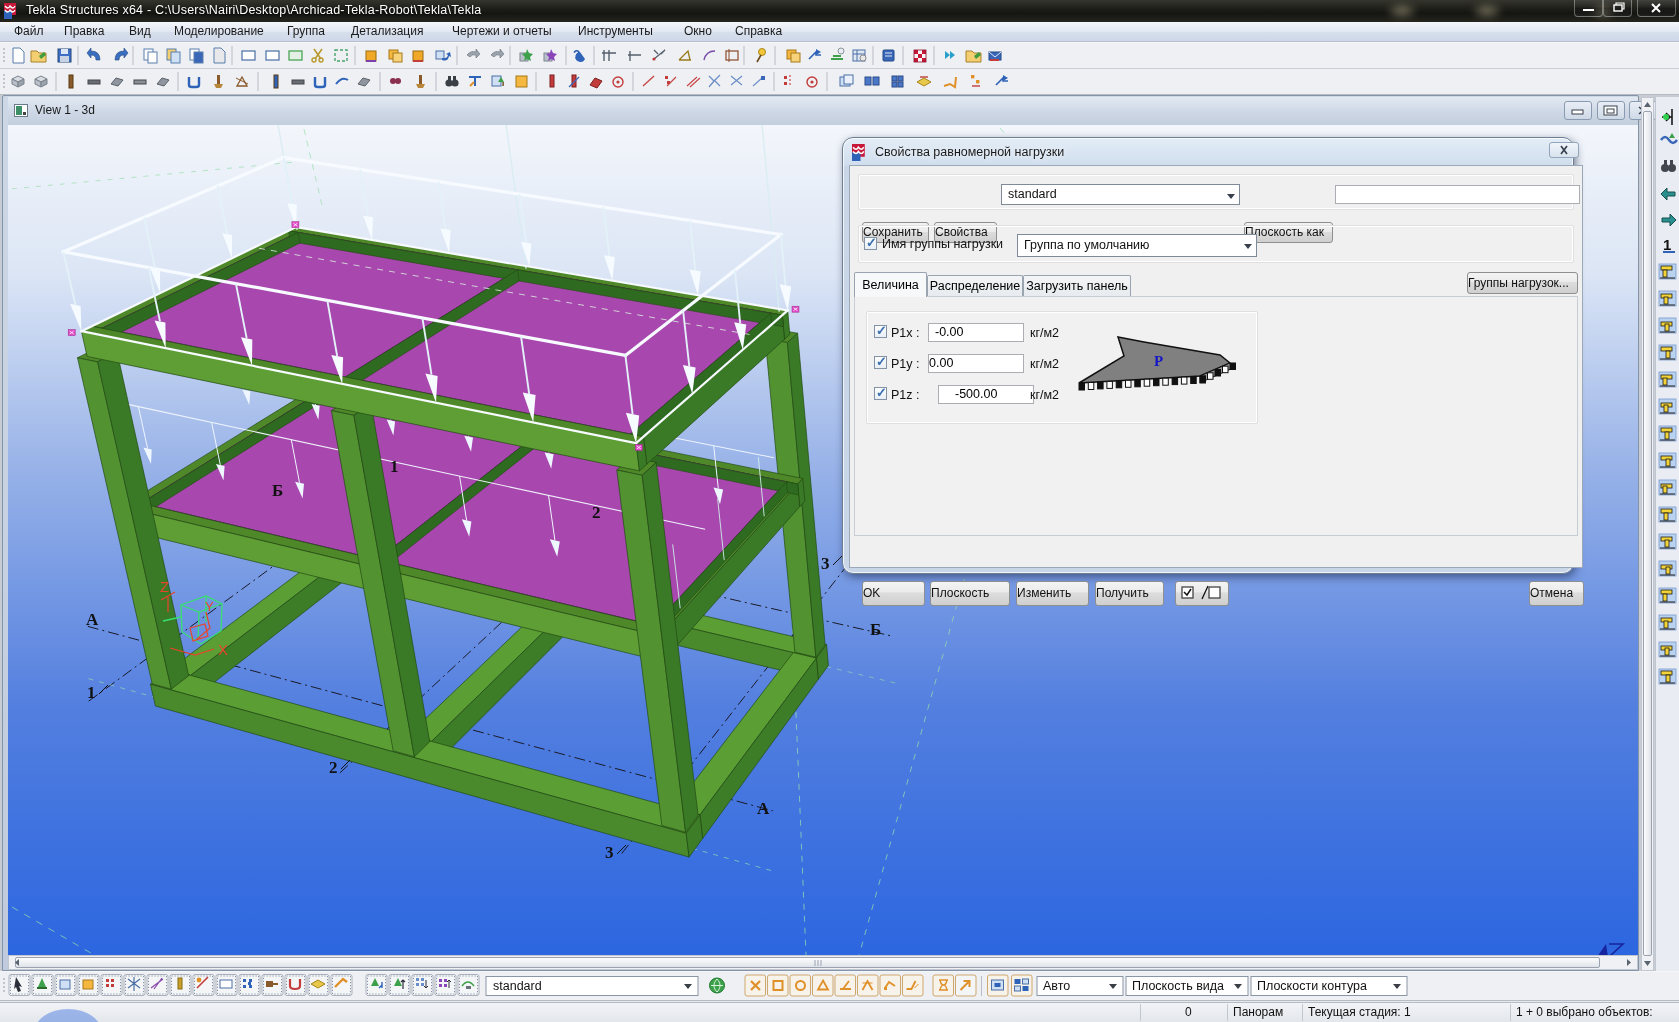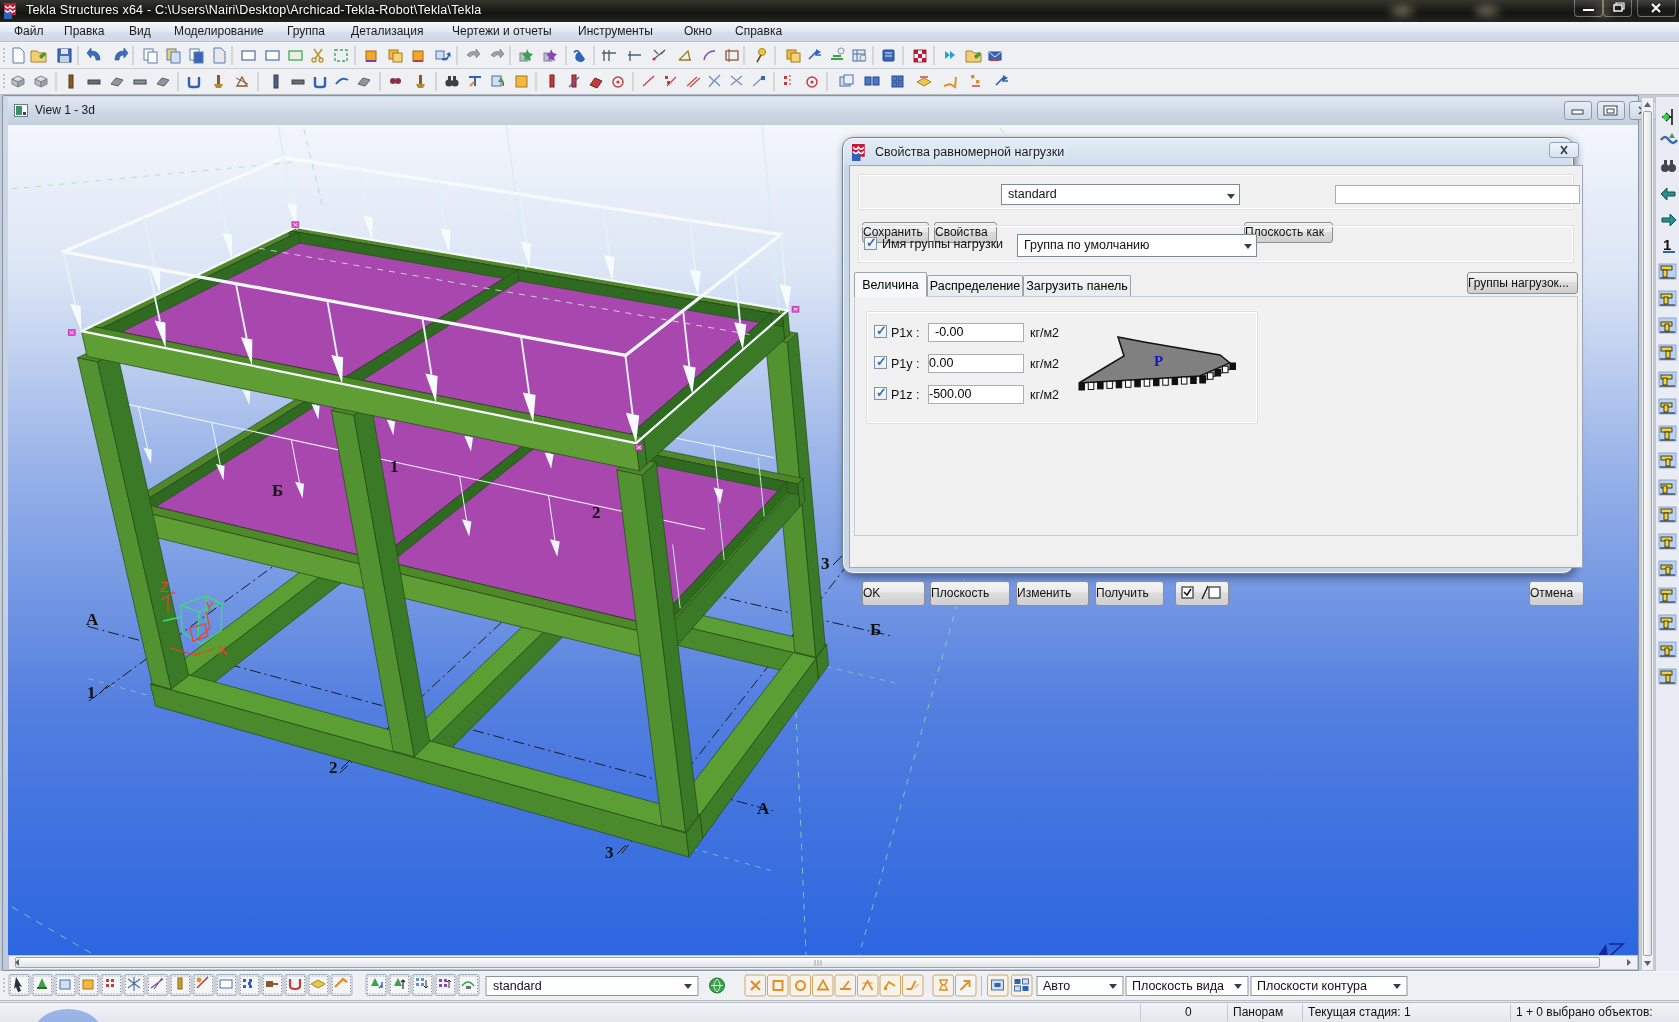--- a/index.html
+++ b/index.html
@@ -887,21 +887,21 @@
     <div class="cb" style="left:24px;top:190px">
         <i>✓</i>
       </div>
       <div class="lbl" style="left:41px;top:191px">P1y :</div>
     <div class="field" style="left:78px;top:188px;width:96px;height:19px;line-height:17px;padding-left:0">0.00</div>
     <div class="lbl" style="left:180px;top:191px">кг/м2</div>
     <div class="cb" style="left:24px;top:221px">
         <i>✓</i>
       </div>
       <div class="lbl" style="left:41px;top:222px">P1z :</div>
-    <div class="field" style="left:78px;top:219px;width:96px;height:19px;line-height:17px;padding-left:0">-500.00</div>
+    <div class="field" style="left:88px;top:219px;width:96px;height:19px;line-height:17px;padding-left:16px">-500.00</div>
     <div class="lbl" style="left:180px;top:222px">кг/м2</div>
 
     <svg class="abs" style="left:222px;top:160px" width="170" height="80" viewBox="0 0 170 80">
       <path d="M7,57 L52,30 L46,11 L72,16 L148,29 L158,37 L128,50 Z" fill="#808080" stroke="#111" stroke-width="1.5"></path>
       <path d="M158,37 L161,42 L132,55 L128,50 Z" fill="#9a9a9a" stroke="#111" stroke-width="1"></path>
       <g fill="#111">
         <rect x="7.0" y="57.0" width="5.5" height="7" fill="#111" stroke="#111"></rect>
           <rect x="16.3" y="56.5" width="5.5" height="7" fill="#fff" stroke="#111"></rect>
           <rect x="25.6" y="55.9" width="5.5" height="7" fill="#111" stroke="#111"></rect>
           <rect x="34.9" y="55.4" width="5.5" height="7" fill="#fff" stroke="#111"></rect>

